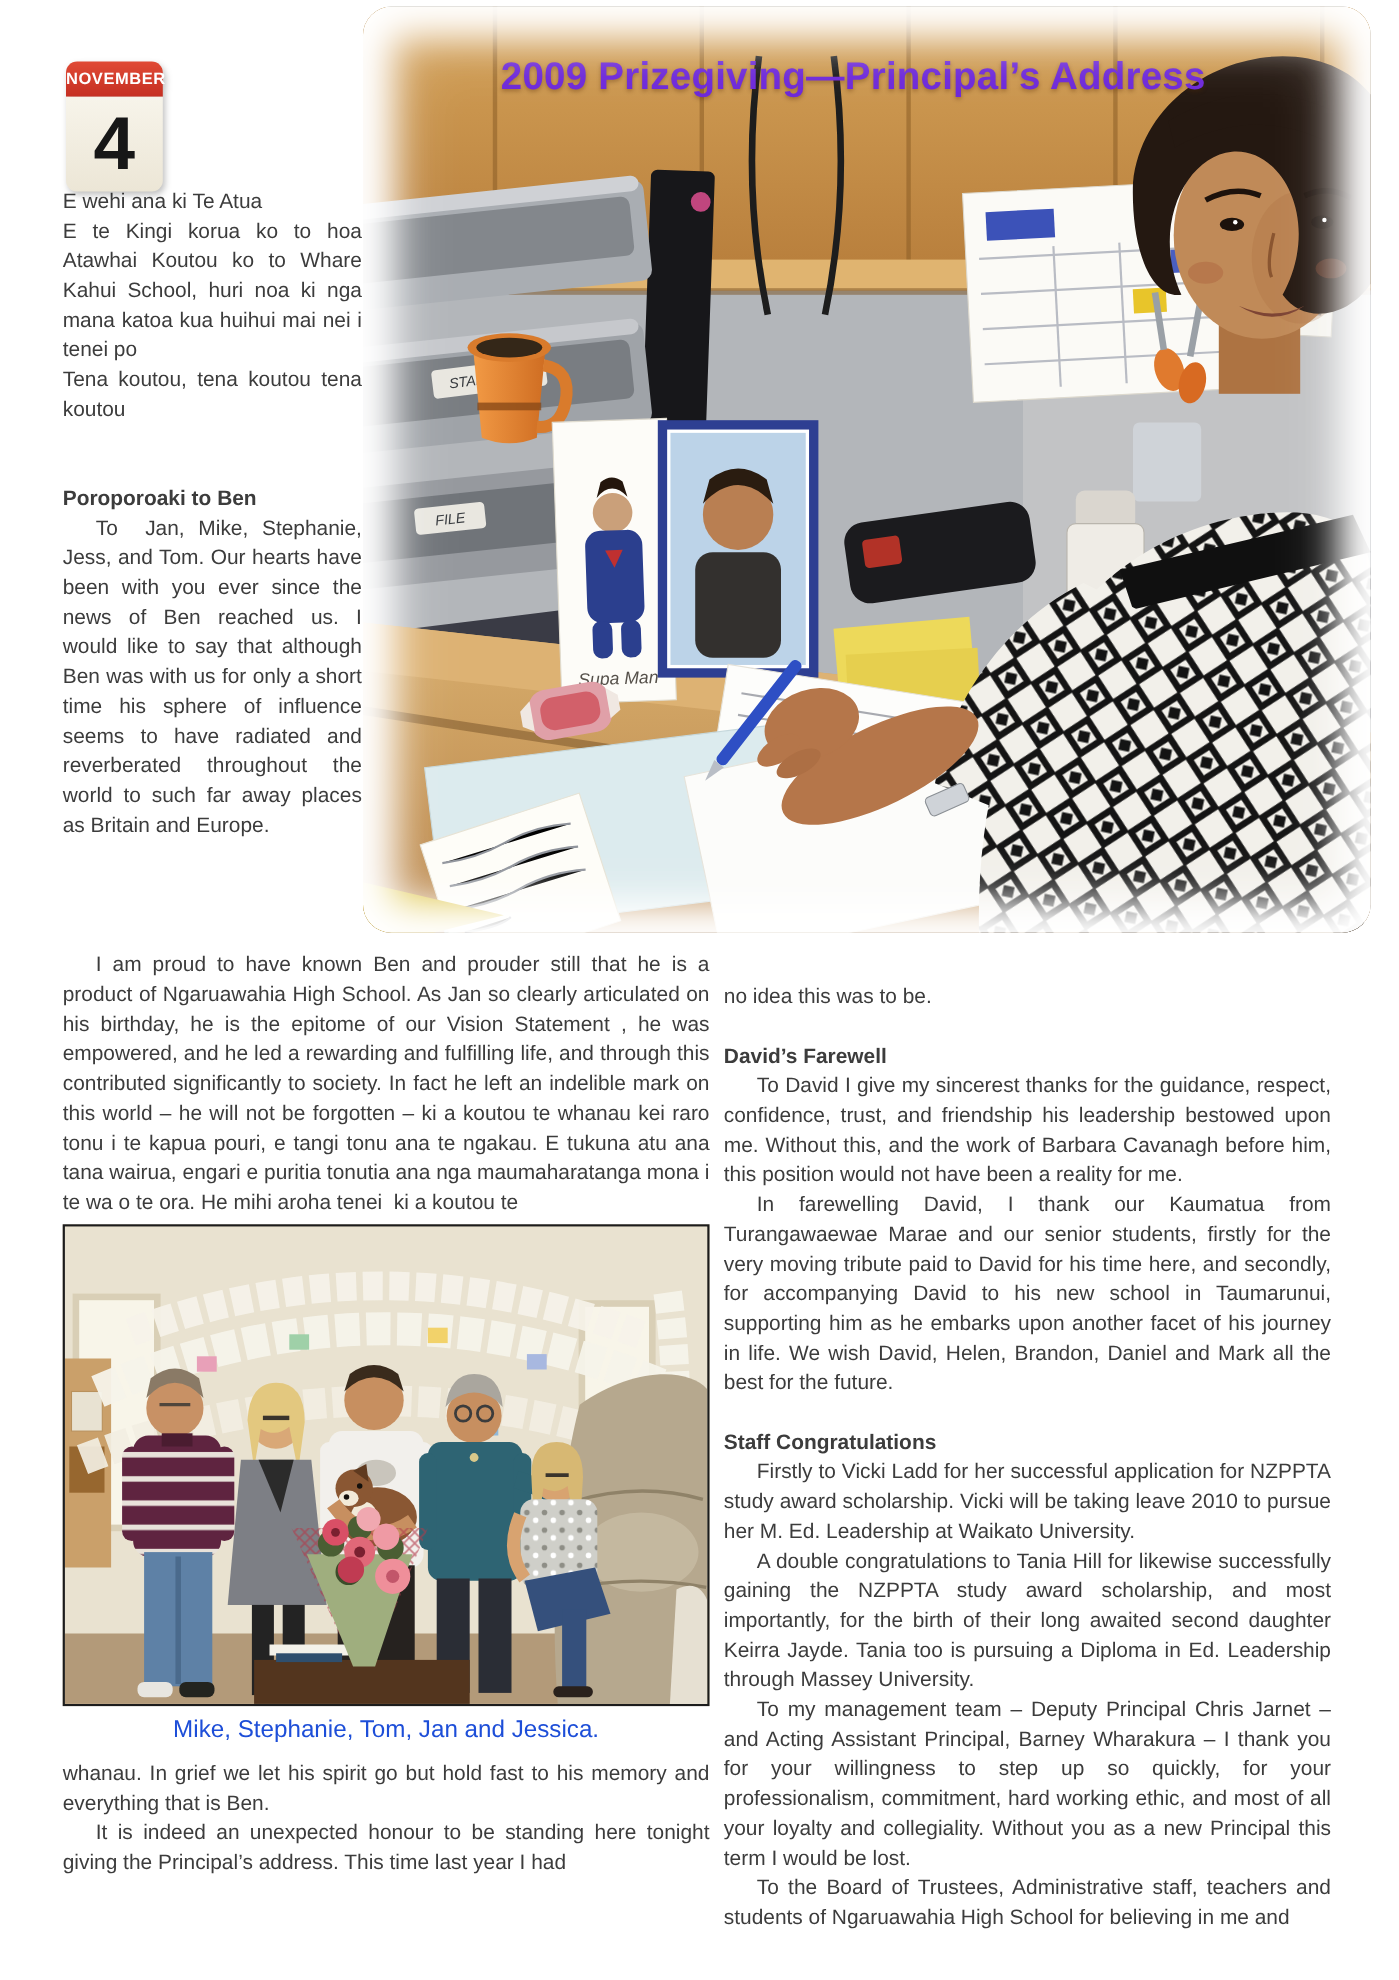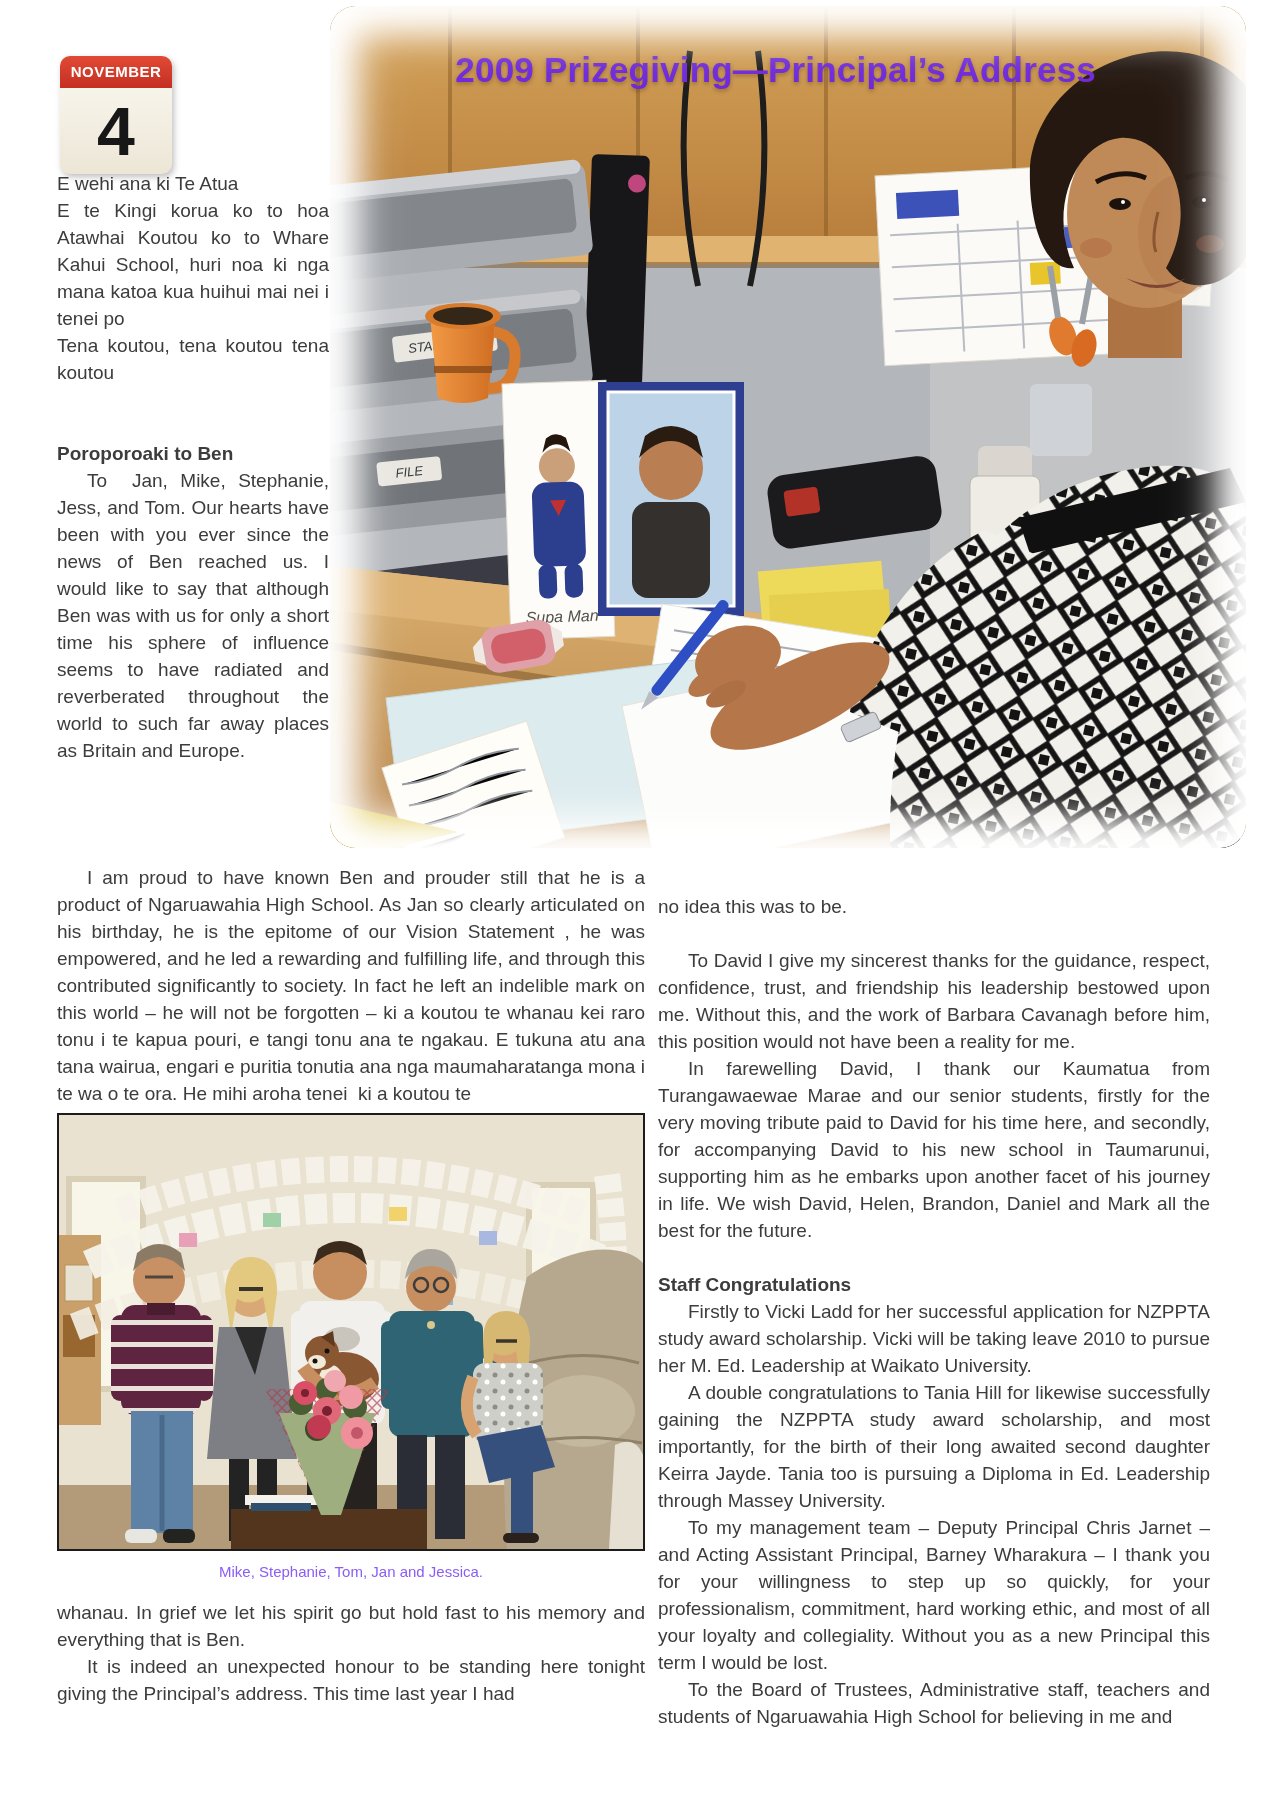--- a/index.html
+++ b/index.html
@@ -15,29 +15,29 @@
   .left-flow{position:absolute;left:57px;top:170px;width:588px;z-index:2;}
   .narrow-wrap{min-height:694px;}
   .right-col{position:absolute;left:658px;top:893px;width:552px;z-index:2;}
   .main-photo{position:absolute;left:330px;top:6px;width:916px;height:842px;z-index:1;
               border-radius:26px;overflow:hidden;background:#b6b9bd;}
   .main-photo::after{content:"";position:absolute;inset:0;border-radius:26px;pointer-events:none;
         box-shadow:inset 0 0 34px 26px #ffffff, inset 0 0 70px 14px rgba(255,255,255,.55);}
   .photo-title{position:absolute;top:44px;left:0;width:100%;box-sizing:border-box;padding-right:150px;
         text-align:right;font-size:35px;font-weight:bold;color:#6d28d9;letter-spacing:.2px;
         text-shadow:0 2px 4px rgba(80,40,0,.4);}
-  .calendar{position:absolute;left:60px;top:56px;width:112px;z-index:3;
+  .calendar{position:absolute;left:60px;top:56px;width:88px;z-index:3;
         filter:drop-shadow(2px 3px 3px rgba(0,0,0,.25));}
   .cal-top{background:linear-gradient(#e04a35,#c52f22);border-radius:10px 10px 0 0;color:#fff;
         font-weight:bold;font-size:15px;text-align:center;height:32px;line-height:32px;letter-spacing:.5px;}
   .cal-body{background:linear-gradient(#f7f4ea,#ece6d6);border-radius:0 0 10px 10px;height:86px;
         display:flex;align-items:center;justify-content:center;font-size:68px;font-weight:bold;color:#171717;}
   .family-photo{width:584px;height:434px;border:2px solid #1c1c1c;margin-top:6px;
         position:relative;overflow:hidden;background:#e6ddc8;}
-  .photo-caption{width:100%;text-align:center;font-size:15px;line-height:22px;margin:10px 0 16px;color:#8b5cf6;}
+  .photo-caption{width:100%;text-align:center;font-size:22px;line-height:22px;margin:10px 0 16px;color:#1d4ed8;}
   svg{display:block;}
 </style>
 </head>
 <body>
 
 <div class="page">
 
   <div class="main-photo">
     <svg width="916" height="842" viewBox="0 0 916 842">
       <defs>
@@ -435,20 +435,21 @@
     </div>
 
     <div class="photo-caption">Mike, Stephanie, Tom, Jan and Jessica.</div>
     <p>whanau.  In grief we let his spirit go but hold fast to his memory and everything that is Ben.</p>
     <p class="indent">It is indeed an unexpected honour to be standing here tonight giving the Principal’s address.  This time last year I had</p>
   </div>
 
   <div class="right-col body-text">
     <p>no idea this was to be.</p>
     <div class="gap"></div>
+    <p class="bold-head">David’s Farewell</p>
     <p class="indent">To David I give my sincerest thanks for the guidance, respect, confidence, trust, and friendship his leadership bestowed upon me. Without this, and the work of Barbara Cavanagh before him, this position would not have been a reality for me.</p>
     <p class="indent">In farewelling David, I thank our Kaumatua from Turangawaewae Marae and our senior students, firstly for the very moving tribute paid to David for his time here, and secondly, for accompanying David to his new school in Taumarunui, supporting him as he embarks upon another facet of his journey in life.  We wish David, Helen, Brandon, Daniel and Mark all the best for the future.</p>
     <div class="gap"></div>
     <p class="bold-head">Staff Congratulations</p>
     <p class="indent">Firstly to Vicki Ladd for her successful application for NZPPTA study award scholarship.  Vicki will be taking leave 2010 to pursue her M. Ed. Leadership at Waikato University.</p>
     <p class="indent">A double congratulations to Tania Hill for likewise successfully gaining the NZPPTA study award scholarship, and most importantly, for the birth of their long awaited second daughter Keirra Jayde. Tania too is pursuing a Diploma in Ed. Leadership through Massey University.</p>
     <p class="indent">To my management team – Deputy Principal Chris Jarnet – and Acting Assistant Principal, Barney Wharakura – I thank you for your willingness to step up so quickly, for your professionalism,  commitment, hard working ethic, and most of all your loyalty and collegiality.  Without you as a new Principal this term I would be lost.</p>
     <p class="indent">To the Board of Trustees, Administrative staff, teachers and students of Ngaruawahia High School for believing in me and</p>
   </div>
 

